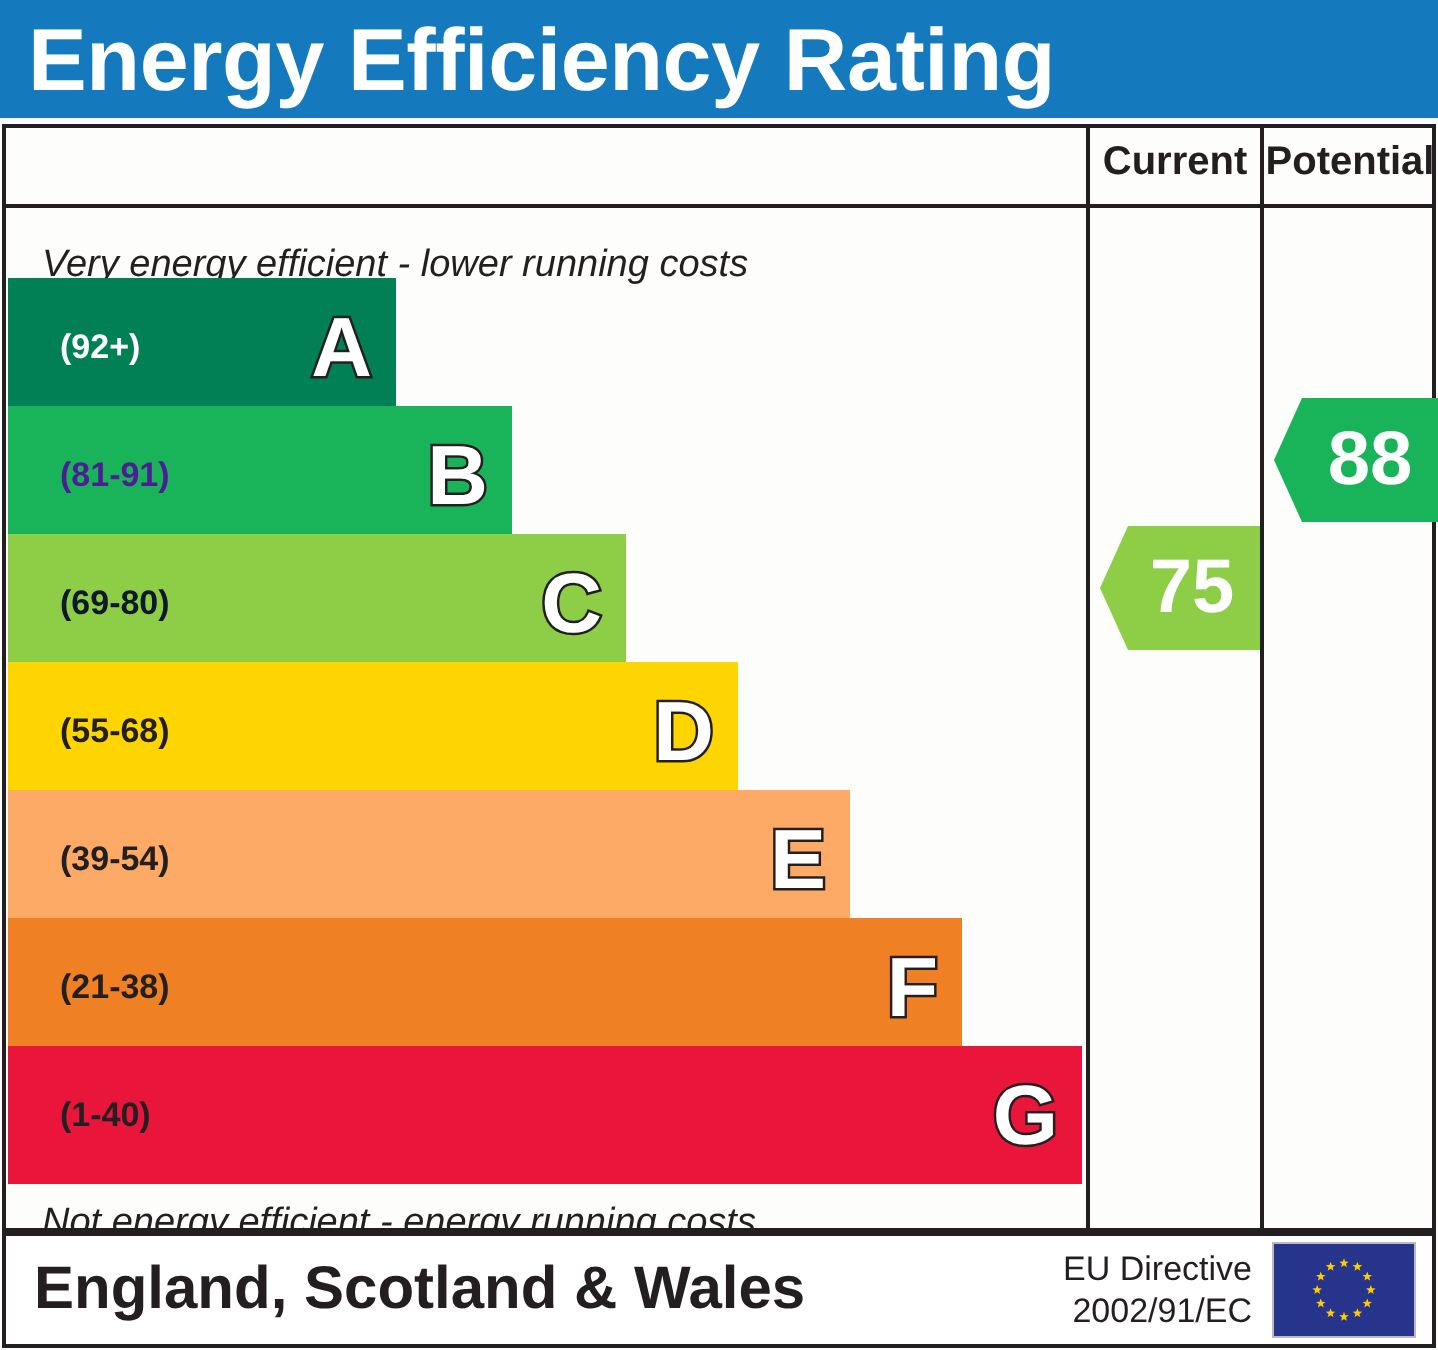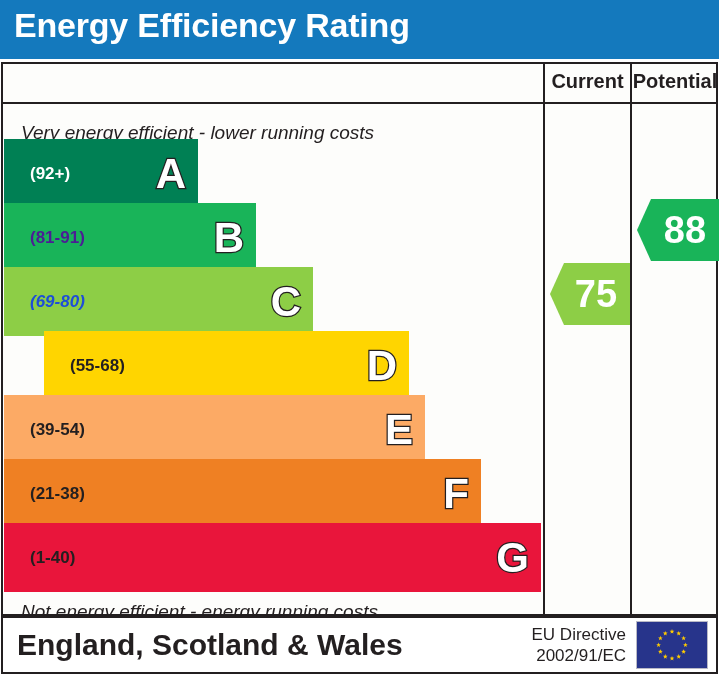--- a/index.html
+++ b/index.html
@@ -23,21 +23,21 @@
   .title-bar {
     position: absolute;
     left: 0; top: 0;
     width: 719px; height: 59px;
     background: #1479bd;
     box-sizing: border-box;
   }
   .title-text {
     position: absolute;
     left: 14px; top: 6px;
-    font-size: 34px;
+    font-size: 44px;
     font-weight: bold;
     color: #ffffff;
     letter-spacing: -0.2px;
     white-space: nowrap;
   }
 
   
   .table-frame {
     position: absolute;
     left: 1px; top: 62px;
@@ -206,24 +206,24 @@
     <div class="bands" id="bands-container">
         <div class="band" style="top: 0px; width: 194px; background: rgb(0, 128, 84);">
           <span class="band-range" style="color: rgb(255, 255, 255);">(92+)</span>
           <span class="band-letter">A</span>
         </div>
         <div class="band" style="top: 64px; width: 252px; background: rgb(25, 180, 89);">
           <span class="band-range" style="color: #4c1d95;">(81-91)</span>
           <span class="band-letter">B</span>
         </div>
         <div class="band" style="top: 128px; width: 309px; background: rgb(141, 206, 70);">
-          <span class="band-range" style="color: #1d4ed8; font-style: italic;">(69-80)</span>
+          <span class="band-range" style="color: #0f172a;">(69-80)</span>
           <span class="band-letter">C</span>
         </div>
-        <div class="band" style="top: 192px; width: 365px; background: rgb(255, 213, 0); margin-left: 40px;">
+        <div class="band" style="top: 192px; width: 365px; background: rgb(255, 213, 0);">
           <span class="band-range" style="color: rgb(35, 31, 32);">(55-68)</span>
           <span class="band-letter">D</span>
         </div>
         <div class="band" style="top: 256px; width: 421px; background: rgb(252, 170, 101);">
           <span class="band-range" style="color: rgb(35, 31, 32);">(39-54)</span>
           <span class="band-letter">E</span>
         </div>
         <div class="band" style="top: 320px; width: 477px; background: rgb(239, 128, 35); padding-left: 16px;">
           <span class="band-range" style="color: rgb(35, 31, 32);">(21-38)</span>
           <span class="band-letter">F</span>

